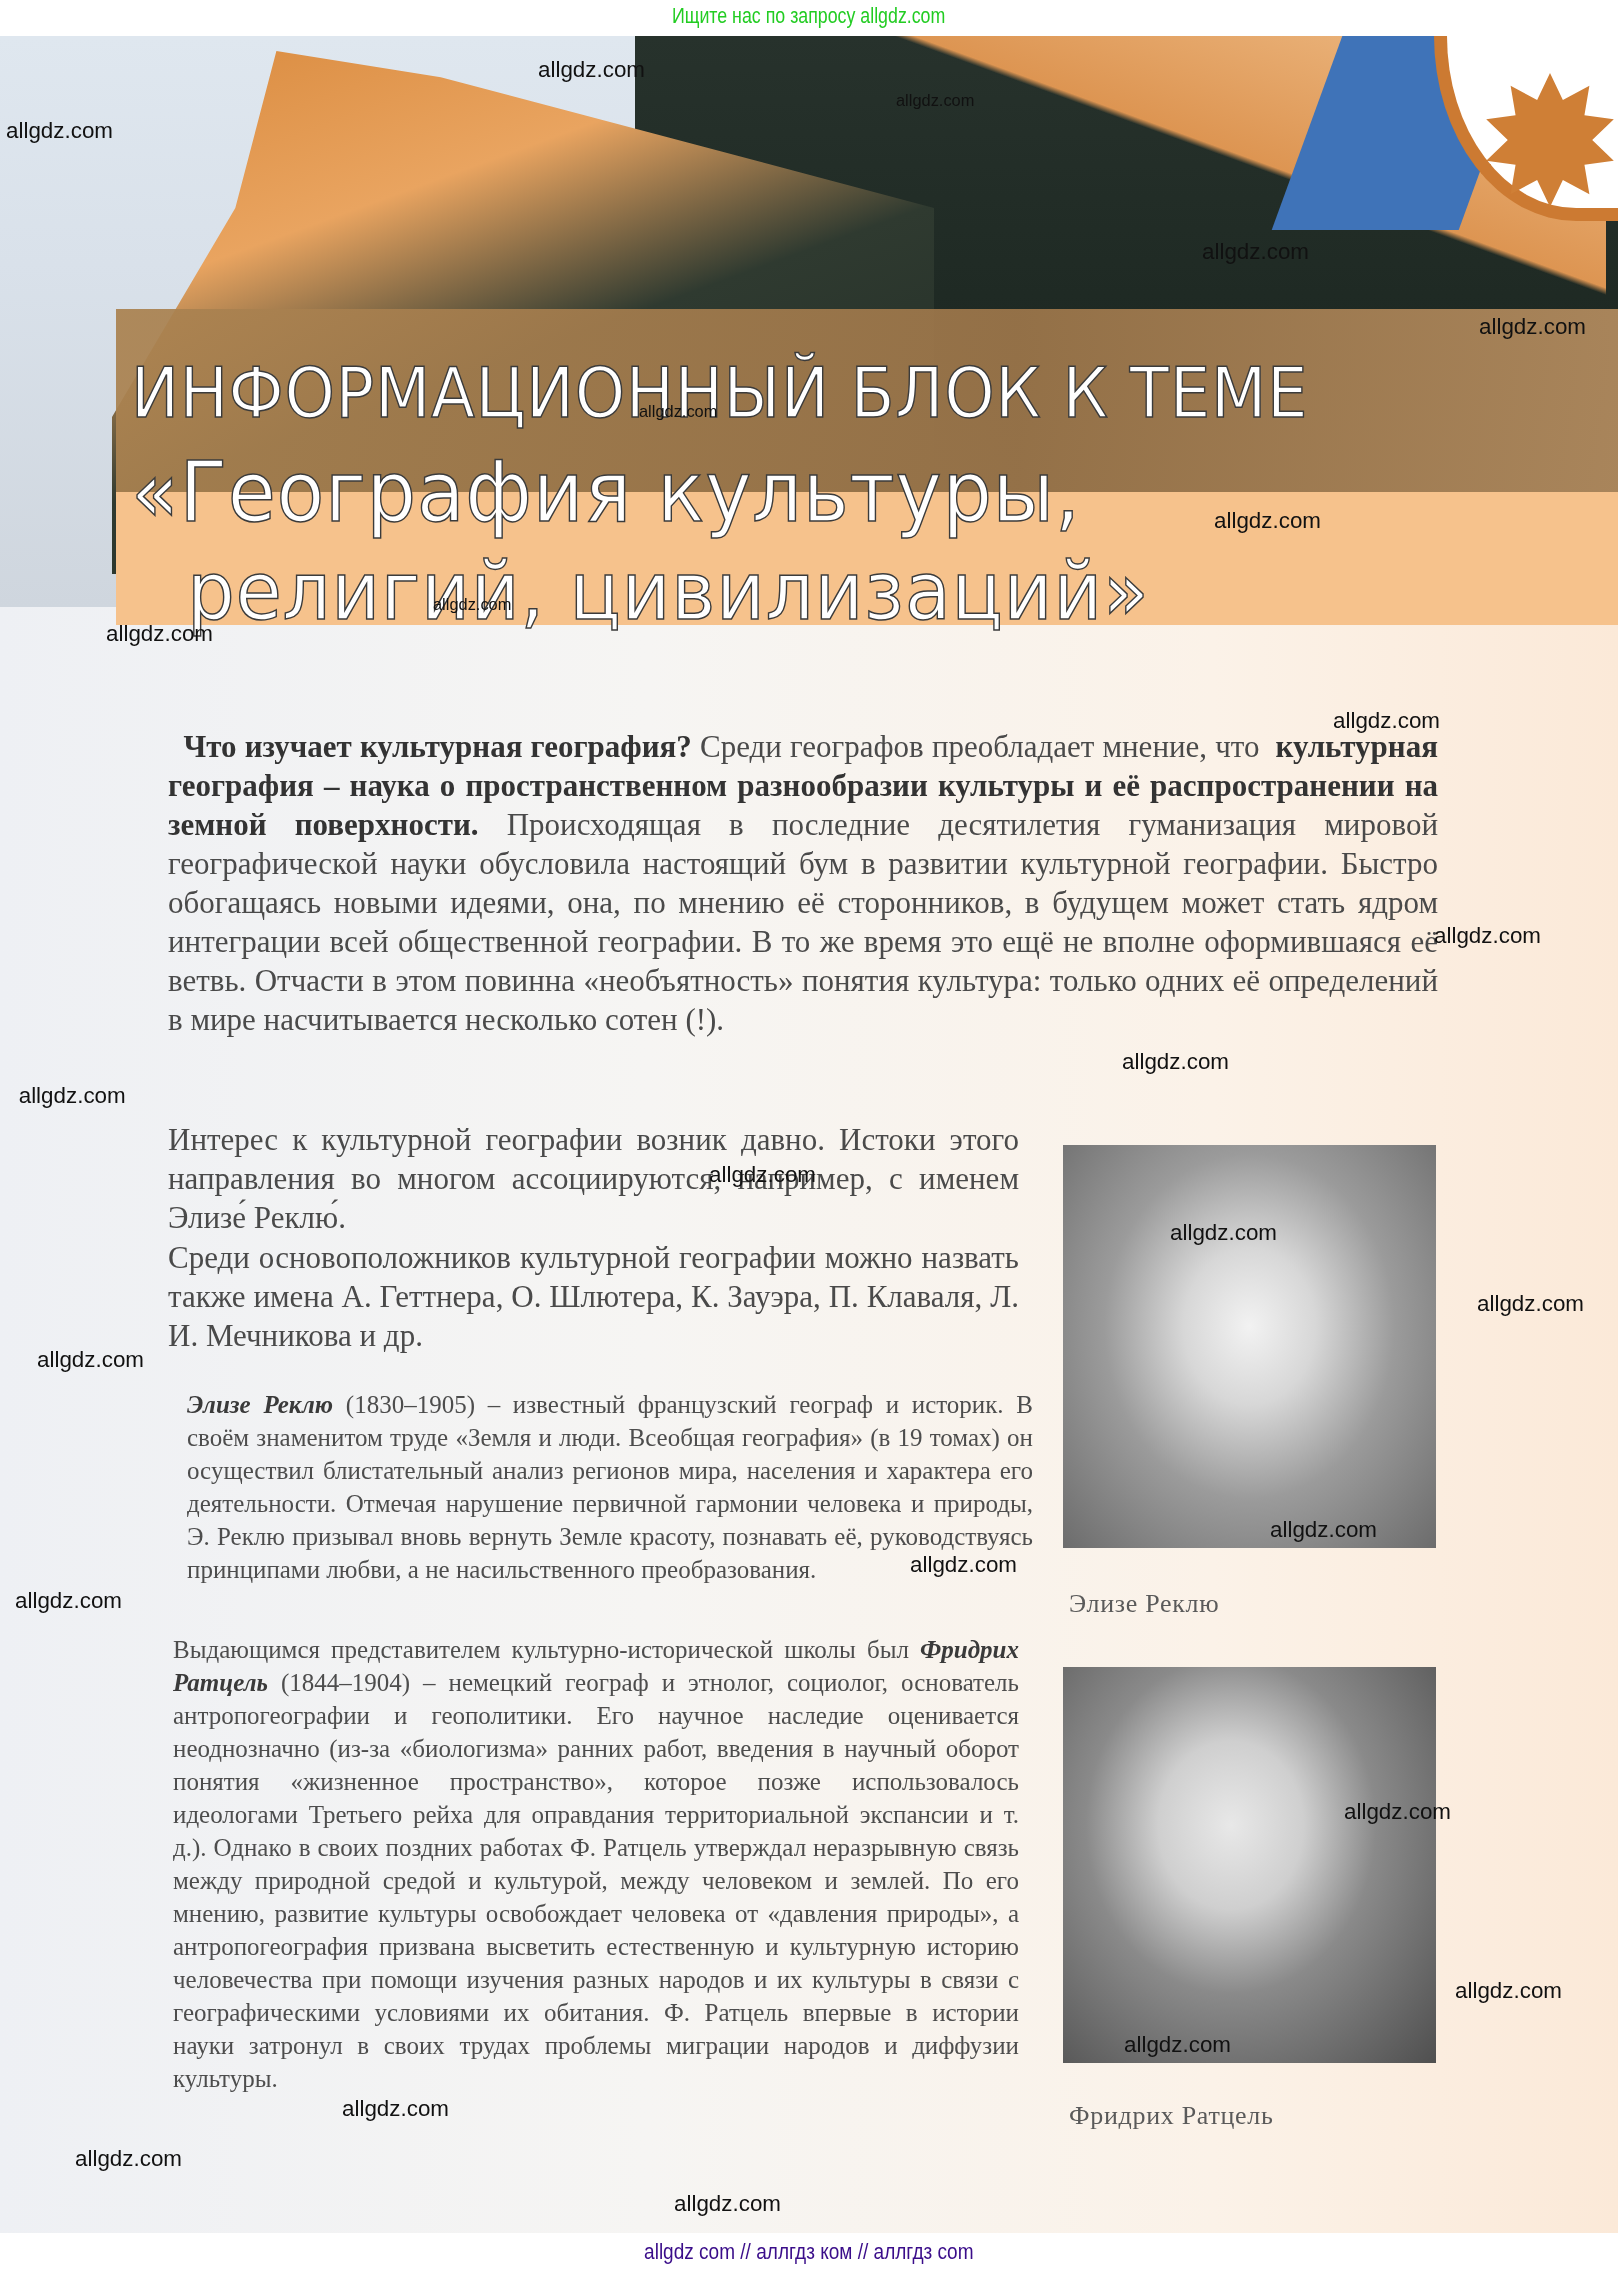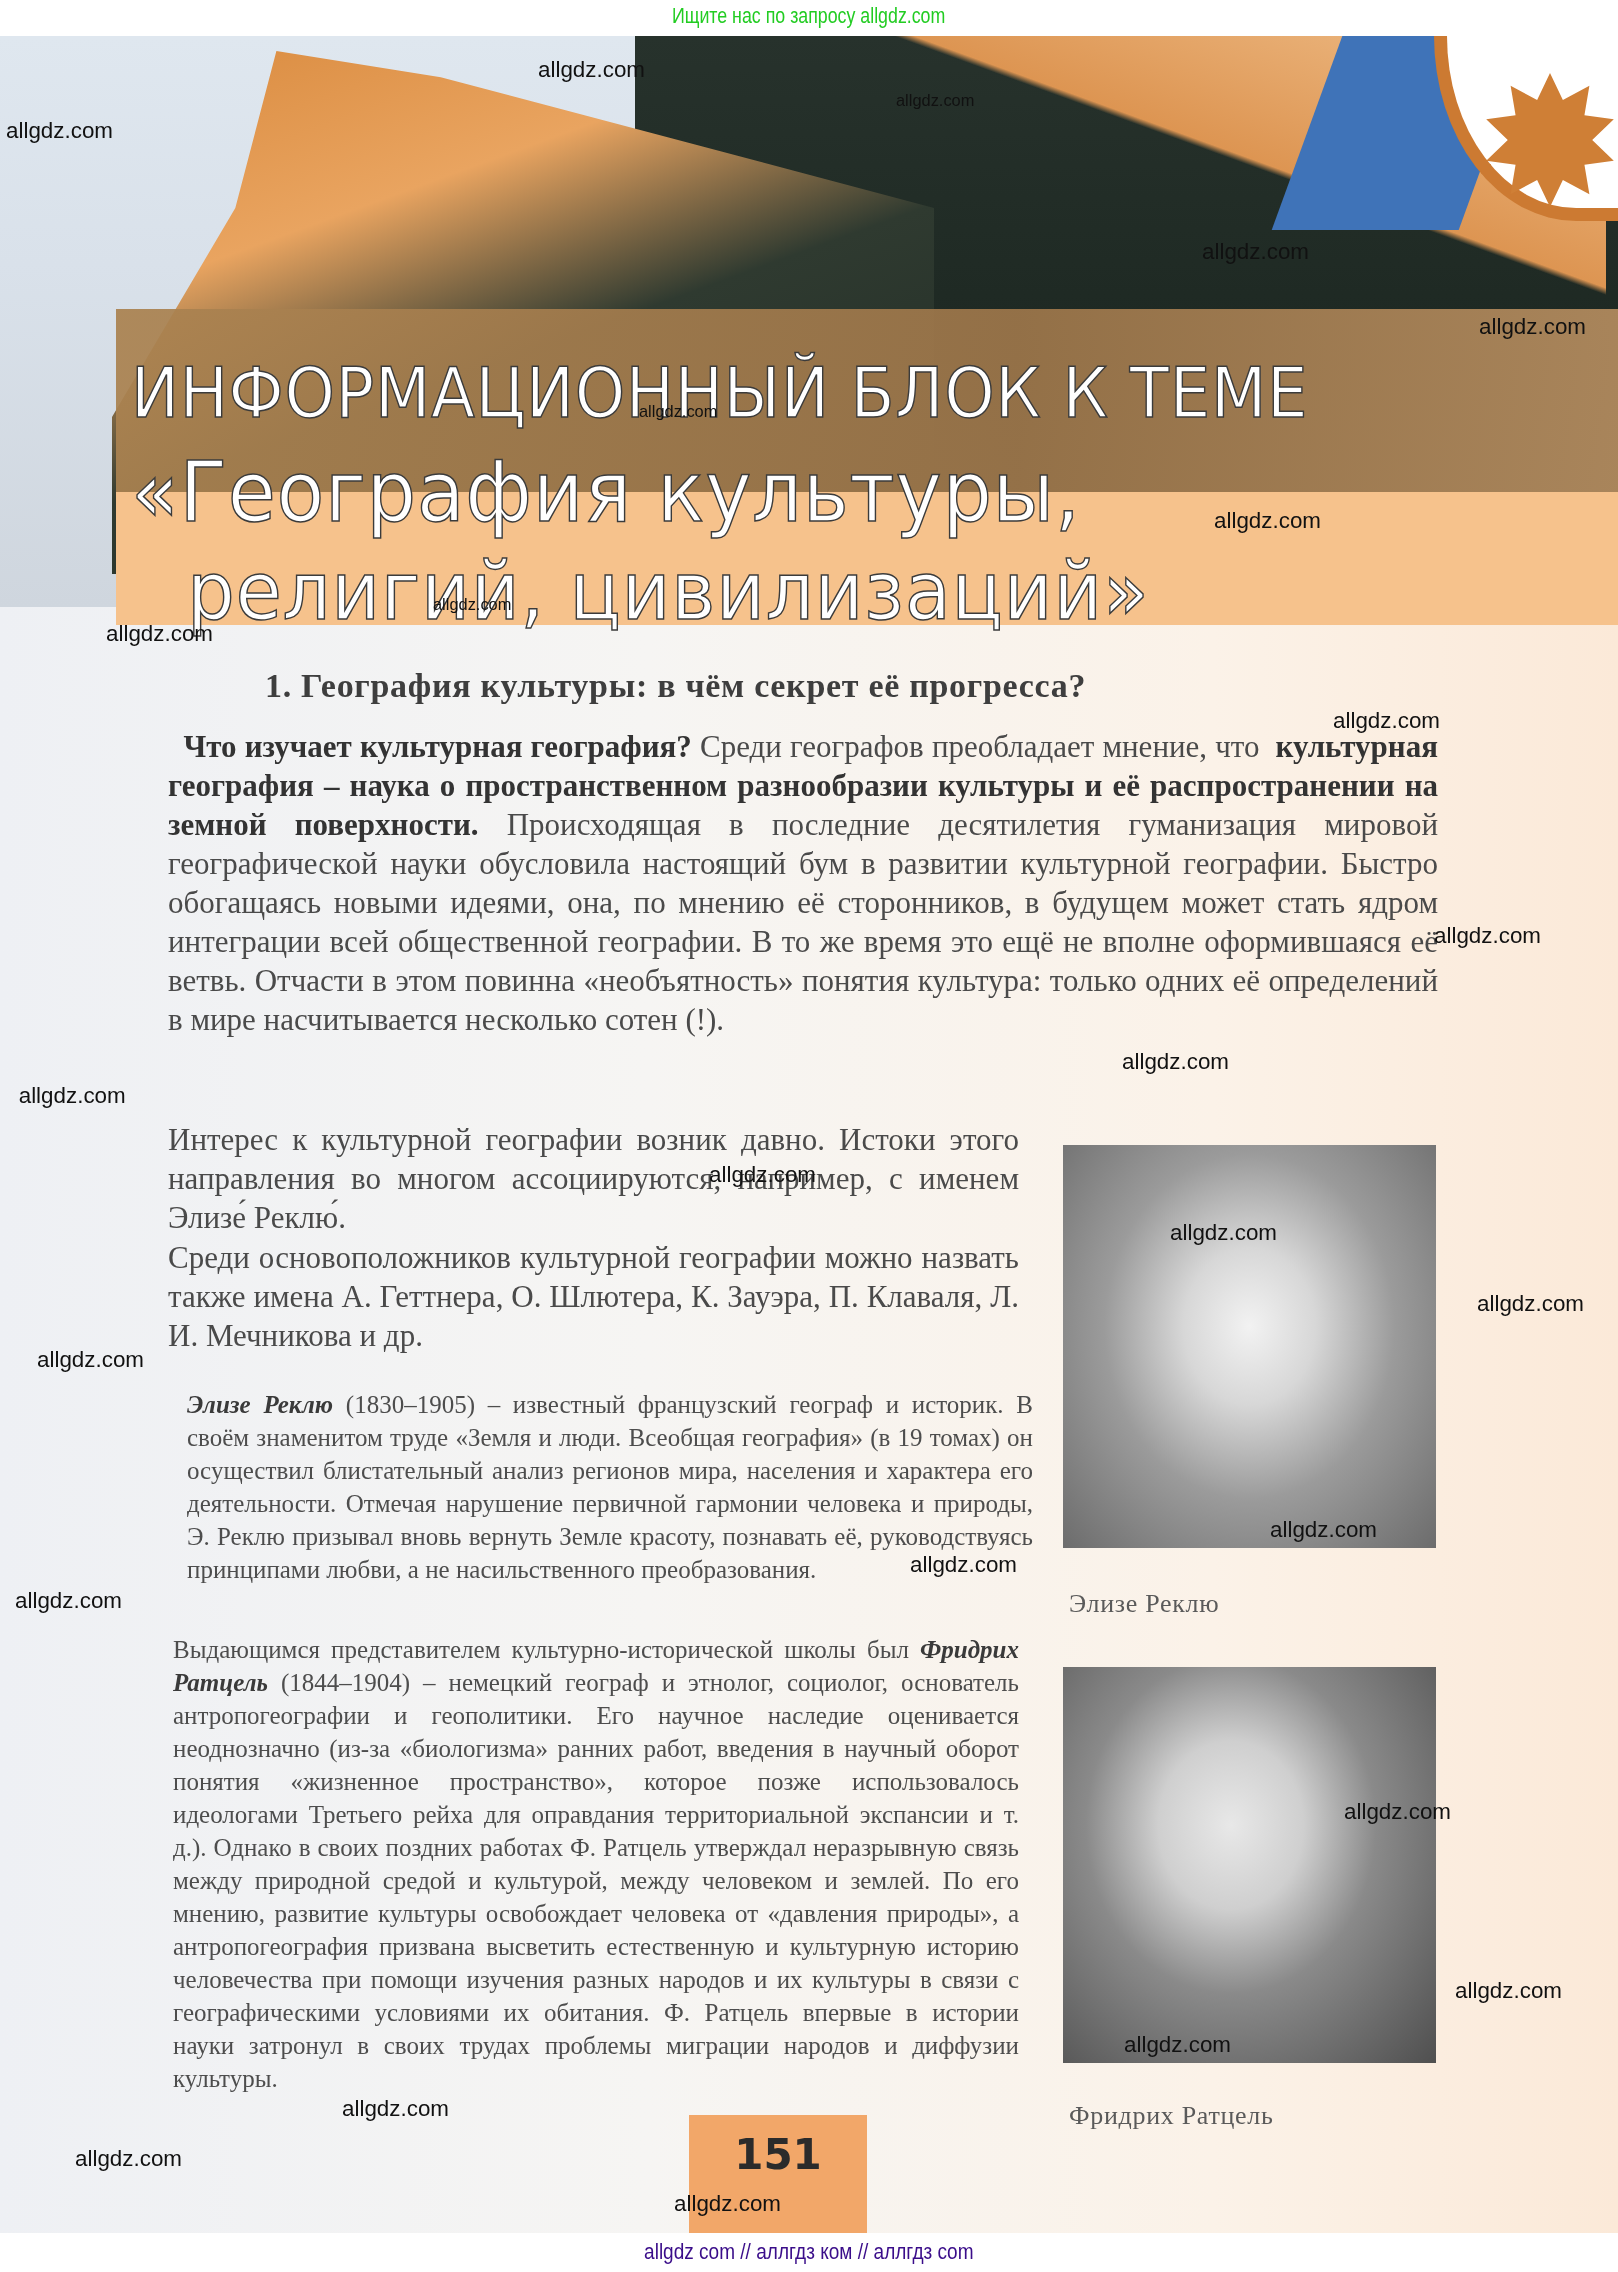--- a/index.html
+++ b/index.html
@@ -69,43 +69,39 @@
     <div class="sky-blue"></div>
     <div class="emblem"></div>
     <div class="star"></div>
   </div>
   <div class="title-band-dark"></div>
   <div class="title-band-light"></div>
   <div class="title-line t1">ИНФОРМАЦИОННЫЙ БЛОК К ТЕМЕ</div>
   <div class="title-line t2">«География культуры,</div>
   <div class="title-line t3">религий, цивилизаций»</div>
 
-  <div class="section-h">1. География культуры: в чём секрет её прогресса?</div>
 
   <div class="para p1">
     <b>Что изучает культурная география?</b><span> Среди географов преобладает мнение, что </span><b>культурная география – наука о пространственном разнообразии культуры и её распространении на земной поверхности.</b><span> Происходящая в последние десятилетия гуманизация мировой географической науки обусловила настоящий бум в развитии культурной географии. Быстро обогащаясь новыми идеями, она, по мнению её сторонников, в будущем может стать ядром интеграции всей общественной географии. В то же время это ещё не вполне оформившаяся её ветвь. Отчасти в этом повинна «необъятность» понятия культура: только одних её определений в мире насчитывается несколько сотен (!).</span>
   </div>
   <div class="para p2">Интерес к культурной географии возник давно. Истоки этого направления во многом ассоциируются, например, с именем Элизе́ Реклю́.</div>
   <div class="para p3">Среди основоположников культурной географии можно назвать также имена А. Геттнера, О. Шлютера, К. Зауэра, П. Клаваля, Л. И. Мечникова и др.</div>
 
   <div class="small s1">
     <i><b>Элизе Реклю</b></i><span> (1830–1905) – известный французский географ и историк. В своём знаменитом труде «Земля и люди. Всеобщая география» (в 19 томах) он осуществил блистательный анализ регионов мира, населения и характера его деятельности. Отмечая нарушение первичной гармонии человека и природы, Э. Реклю призывал вновь вернуть Земле красоту, познавать её, руководствуясь принципами любви, а не насильственного преобразования.</span>
   </div>
   <div class="small s2">
     <span>Выдающимся представителем культурно-исторической школы был </span><i><b>Фридрих Ратцель</b></i><span> (1844–1904) – немецкий географ и этнолог, социолог, основатель антропогеографии и геополитики. Его научное наследие оценивается неоднозначно (из-за «биологизма» ранних работ, введения в научный оборот понятия «жизненное пространство», которое позже использовалось идеологами Третьего рейха для оправдания территориальной экспансии и т. д.). Однако в своих поздних работах Ф. Ратцель утверждал неразрывную связь между природной средой и культурой, между человеком и землей. По его мнению, развитие культуры освобождает человека от «давления природы», а антропогеография призвана высветить естественную и культурную историю человечества при помощи изучения разных народов и их культуры в связи с географическими условиями их обитания. Ф. Ратцель впервые в истории науки затронул в своих трудах проблемы миграции народов и диффузии культуры.</span>
   </div>
 
   <div class="photo ph1"></div>
   <div class="caption c1">Элизе Реклю</div>
   <div class="photo ph2"></div>
   <div class="caption c2">Фридрих Ратцель</div>
 
-  <div class="pagenum">
-      <span>151</span>
-    </div>
 
   <div class="wm md" style="left:538px;top:21px">allgdz.com</div>
   <div class="wm md" style="left:6px;top:82px">allgdz.com</div>
   <div class="wm sm" style="left:896px;top:55px">allgdz.com</div>
   <div class="wm md" style="left:1202px;top:203px">allgdz.com</div>
   <div class="wm md" style="left:1479px;top:278px">allgdz.com</div>
   <div class="wm sm" style="left:639px;top:366px">allgdz.com</div>
   <div class="wm md" style="left:1214px;top:472px">allgdz.com</div>
   <div class="wm sm" style="left:433px;top:559px">allgdz.com</div>
   <div class="wm md" style="left:106px;top:585px">allgdz.com</div>

